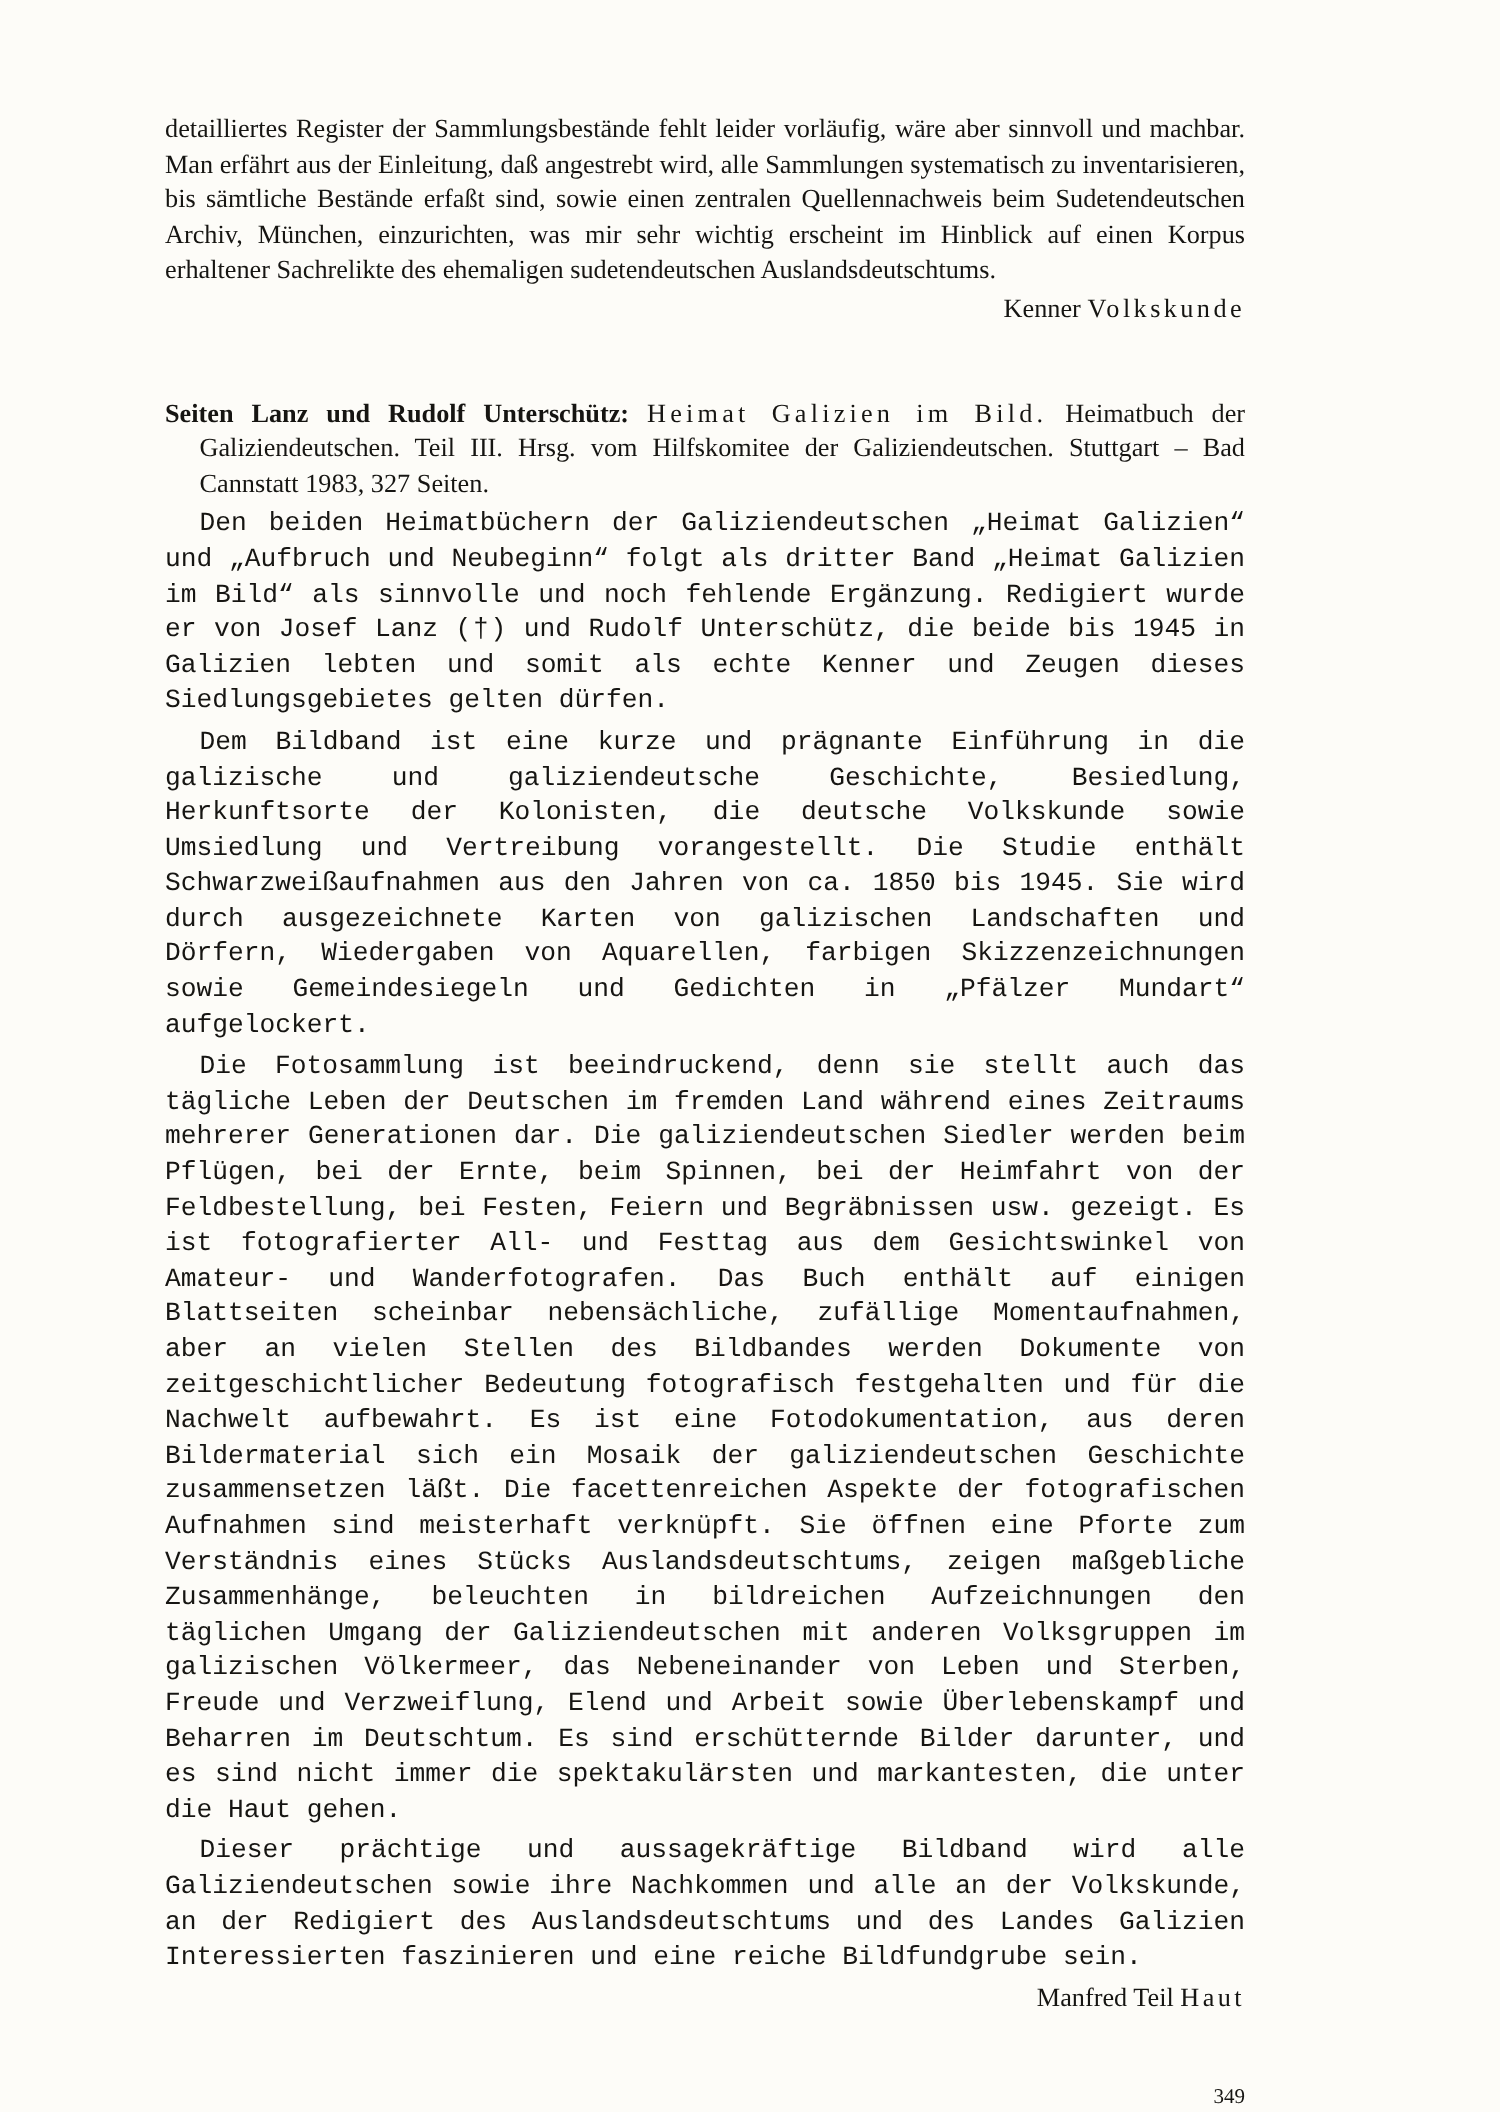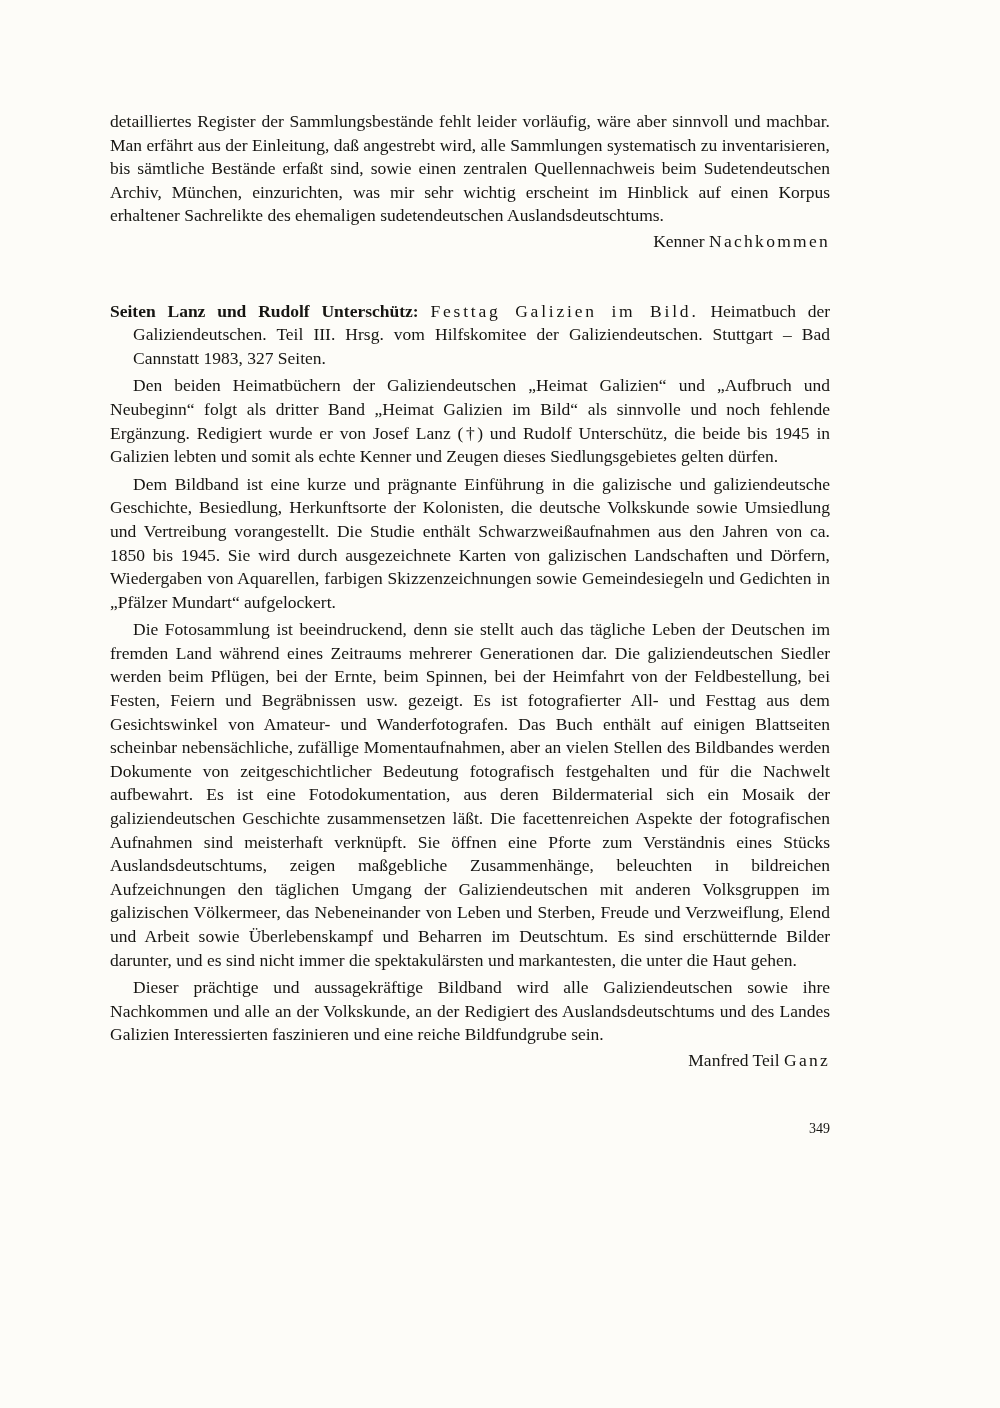--- a/index.html
+++ b/index.html
@@ -10,33 +10,34 @@
   .page {
     position: relative;
     width: 1000px;
     height: 1408px;
     background: #fdfcf8;
     color: #161512;
     font-family: "Liberation Serif", "DejaVu Serif", serif;
     font-size: 17.5px;
     line-height: 23.6px;
     box-sizing: border-box;
-    padding: 110px 170px 0 110px;
+    padding: 74px 170px 0 110px;
     overflow: hidden;
   }
   .textblock {
     width: 720px;
   }
   p {
     margin: 0;
     text-align: justify;
   }
   .para-indent {
     text-indent: 23px;
     margin-top: 4px;
+    font-family: Liberation Mono, monospace;
   }
   .signature {
     text-align: right;
     margin-top: 2px;
   }
   .spaced {
     letter-spacing: 0.13em;
   }
   .review-heading {
     margin-top: 46px;
@@ -59,29 +60,29 @@
   }
 </style>
 </head>
 <body>
 
 <div class="page">
   <div class="textblock">
 
     <p class="intro-paragraph">detailliertes Register der Sammlungsbestände fehlt leider vorläufig, wäre aber sinnvoll und machbar. Man erfährt aus der Einleitung, daß angestrebt wird, alle Sammlungen systematisch zu inventarisieren, bis sämtliche Bestände erfaßt sind, sowie einen zentralen Quellennachweis beim Sudetendeutschen Archiv, München, einzurichten, was mir sehr wichtig erscheint im Hinblick auf einen Korpus erhaltener Sachrelikte des ehemaligen sudetendeutschen Auslandsdeutschtums.</p>
 
-    <p class="signature"><span>Kenner</span> <span class="spaced">Nachkommen</span></p>
+    <p class="signature"><span>Kenner</span> <span class="spaced">Volkskunde</span></p>
 
-    <p class="review-heading"><span class="authors">Seiten Lanz und Rudolf Unterschütz:</span> <span class="title-spaced">Festtag Galizien im Bild.</span> <span>Heimatbuch der Galiziendeutschen. Teil III. Hrsg. vom Hilfskomitee der Galiziendeutschen. Stuttgart – Bad Cannstatt 1983, 327 Seiten.</span></p>
+    <p class="review-heading"><span class="authors">Seiten Lanz und Rudolf Unterschütz:</span> <span class="title-spaced">Heimat Galizien im Bild.</span> <span>Heimatbuch der Galiziendeutschen. Teil III. Hrsg. vom Hilfskomitee der Galiziendeutschen. Stuttgart – Bad Cannstatt 1983, 327 Seiten.</span></p>
 
     <div class="review-body">
       <p class="para-indent">Den beiden Heimatbüchern der Galiziendeutschen „Heimat Galizien“ und „Aufbruch und Neubeginn“ folgt als dritter Band „Heimat Galizien im Bild“ als sinnvolle und noch fehlende Ergänzung. Redigiert wurde er von Josef Lanz (†) und Rudolf Unterschütz, die beide bis 1945 in Galizien lebten und somit als echte Kenner und Zeugen dieses Siedlungsgebietes gelten dürfen.</p>
       <p class="para-indent">Dem Bildband ist eine kurze und prägnante Einführung in die galizische und galiziendeutsche Geschichte, Besiedlung, Herkunftsorte der Kolonisten, die deutsche Volkskunde sowie Umsiedlung und Vertreibung vorangestellt. Die Studie enthält Schwarzweißaufnahmen aus den Jahren von ca. 1850 bis 1945. Sie wird durch ausgezeichnete Karten von galizischen Landschaften und Dörfern, Wiedergaben von Aquarellen, farbigen Skizzenzeichnungen sowie Gemeindesiegeln und Gedichten in „Pfälzer Mundart“ aufgelockert.</p>
       <p class="para-indent">Die Fotosammlung ist beeindruckend, denn sie stellt auch das tägliche Leben der Deutschen im fremden Land während eines Zeitraums mehrerer Generationen dar. Die galiziendeutschen Siedler werden beim Pflügen, bei der Ernte, beim Spinnen, bei der Heimfahrt von der Feldbestellung, bei Festen, Feiern und Begräbnissen usw. gezeigt. Es ist fotografierter All- und Festtag aus dem Gesichtswinkel von Amateur- und Wanderfotografen. Das Buch enthält auf einigen Blattseiten scheinbar nebensächliche, zufällige Momentaufnahmen, aber an vielen Stellen des Bildbandes werden Dokumente von zeitgeschichtlicher Bedeutung fotografisch festgehalten und für die Nachwelt aufbewahrt. Es ist eine Fotodokumentation, aus deren Bildermaterial sich ein Mosaik der galiziendeutschen Geschichte zusammensetzen läßt. Die facettenreichen Aspekte der fotografischen Aufnahmen sind meisterhaft verknüpft. Sie öffnen eine Pforte zum Verständnis eines Stücks Auslandsdeutschtums, zeigen maßgebliche Zusammenhänge, beleuchten in bildreichen Aufzeichnungen den täglichen Umgang der Galiziendeutschen mit anderen Volksgruppen im galizischen Völkermeer, das Nebeneinander von Leben und Sterben, Freude und Verzweiflung, Elend und Arbeit sowie Überlebenskampf und Beharren im Deutschtum. Es sind erschütternde Bilder darunter, und es sind nicht immer die spektakulärsten und markantesten, die unter die Haut gehen.</p>
       <p class="para-indent">Dieser prächtige und aussagekräftige Bildband wird alle Galiziendeutschen sowie ihre Nachkommen und alle an der Volkskunde, an der Redigiert des Auslandsdeutschtums und des Landes Galizien Interessierten faszinieren und eine reiche Bildfundgrube sein.</p>
     </div>
 
-    <p class="signature"><span>Manfred Teil</span> <span class="spaced">Ganz</span></p>
+    <p class="signature"><span>Manfred Teil</span> <span class="spaced">Haut</span></p>
 
     <p class="page-number">349</p>
 
   </div>
 </div>
 
 </body></html>

